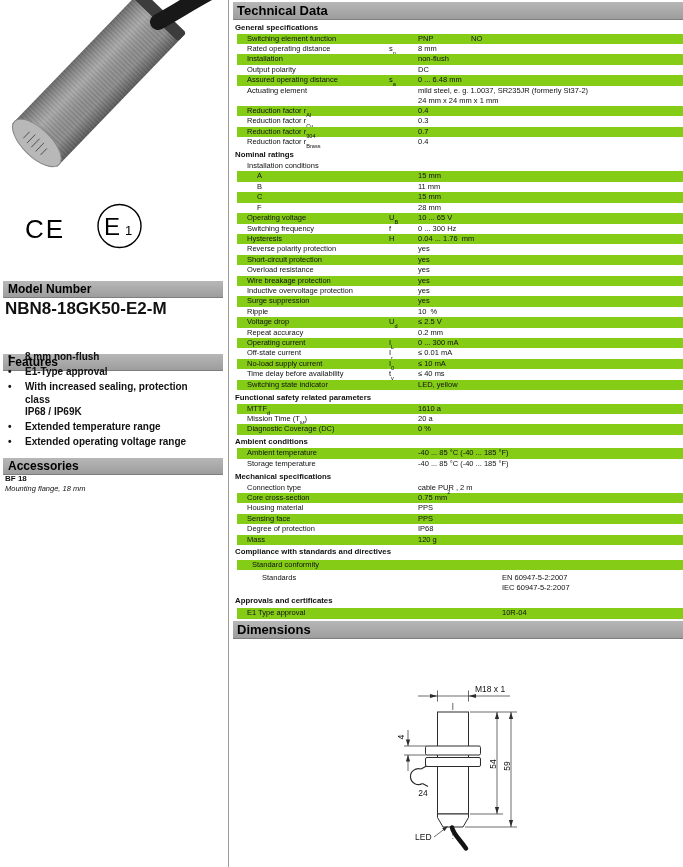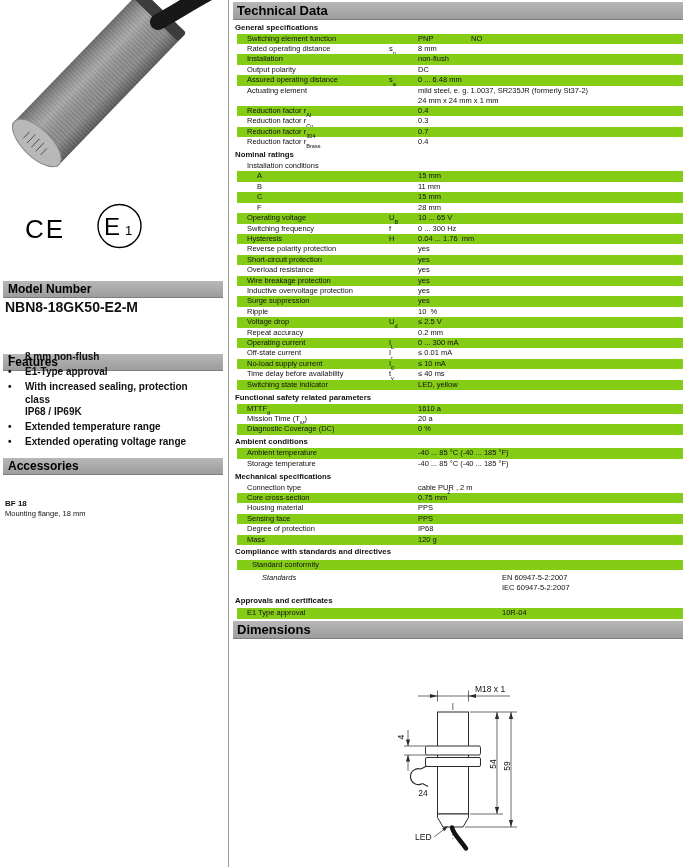--- a/index.html
+++ b/index.html
@@ -9,27 +9,27 @@
 
   
   .gbar{background:linear-gradient(#b7b7b7,#9d9d9d);border-bottom:1px solid #7e7e7e;
         font-weight:bold;color:#000;}
 
   
   .left{position:absolute;left:0;top:0;width:228px;height:867px;}
   .left .gbar{position:absolute;left:3px;width:215px;height:16px;line-height:16px;
               font-size:12px;padding-left:5px;margin-top:6px;}
   #bar-model{top:275px;} #bar-features{top:348px;} #bar-accessories{top:452px;}
-  #model-number{position:absolute;left:5px;top:299px;font-weight:bold;font-size:14px;}
+  #model-number{position:absolute;left:5px;top:299px;font-weight:bold;font-size:17px;}
   #features-list{position:absolute;left:5px;top:351px;width:204px;font-weight:bold;font-size:10px;}
   .feat{display:flex;margin-bottom:2.5px;line-height:12.5px;}
   .feat .dot{flex:none;width:17px;padding-left:3px;}
-  #accessories{position:absolute;left:5px;top:499px;}
+  #accessories{position:absolute;left:5px;top:474px;}
   .acc-name{font-weight:bold;font-size:8px;line-height:10px;}
-  .acc-desc{font-size:7.5px;line-height:9.5px;}
+  .acc-desc{font-size:7.5px;line-height:9.5px;font-style:italic;}
 
   
   .right{position:absolute;left:233px;top:0;width:450px;}
   .right .gbar{margin-top:2px;height:17px;line-height:17px;font-size:13px;padding-left:4px;}
   .sec-h{font-weight:bold;font-size:7.8px;line-height:10px;margin:2.5px 0 1px 2px;}
   .trow{display:grid;grid-template-columns:142px 29px 1fr;padding-left:10px;margin-left:4px;
         min-height:10.4px;line-height:10.4px;font-size:7.5px;position:relative;}
   .trow.shade{background:#84cc16;}
   .loose .trow{margin-top:2.5px;margin-bottom:2.5px;gap:42px;}
   .trow .lbl{white-space:pre;}
@@ -443,21 +443,21 @@
           </div>
         </div>
         <div class="sec-h">Compliance with standards and directives</div>
         <div class="loose">
           <div class="trow shade">
             <span class="lbl" style="padding-left: 5px;">Standard conformity</span>
             <span class="sym"></span>
             <span class="val"></span>
           </div>
           <div class="trow">
-            <span class="lbl" style="padding-left: 15px; font-style: italic;">Standards</span>
+            <span class="lbl" style="padding-left: 15px;">Standards</span>
             <span class="sym"></span>
             <span class="val">
               <div>EN 60947-5-2:2007</div>
               <div>IEC 60947-5-2:2007</div>
             </span>
           </div>
         </div>
         <div class="sec-h">Approvals and certificates</div>
         <div class="loose">
           <div class="trow shade">

